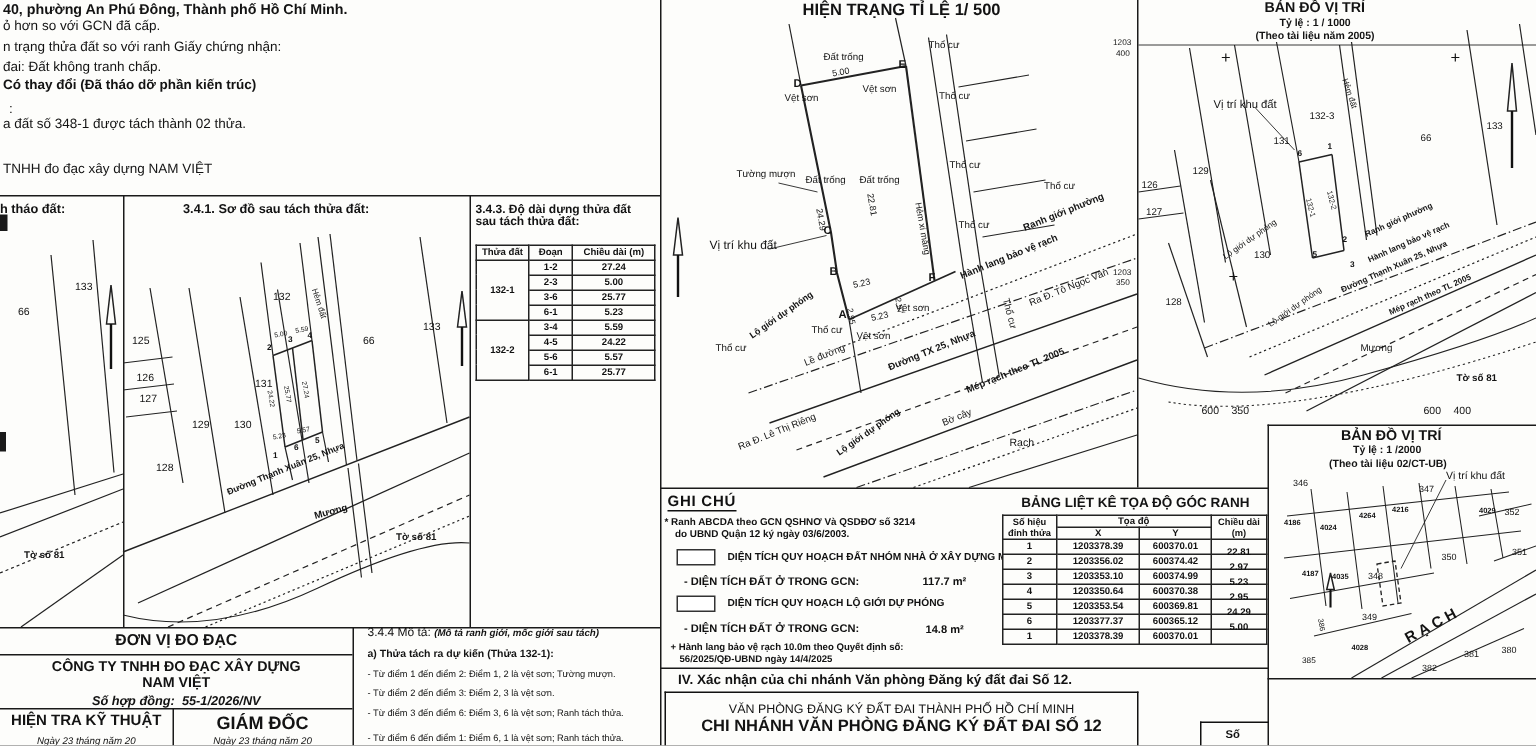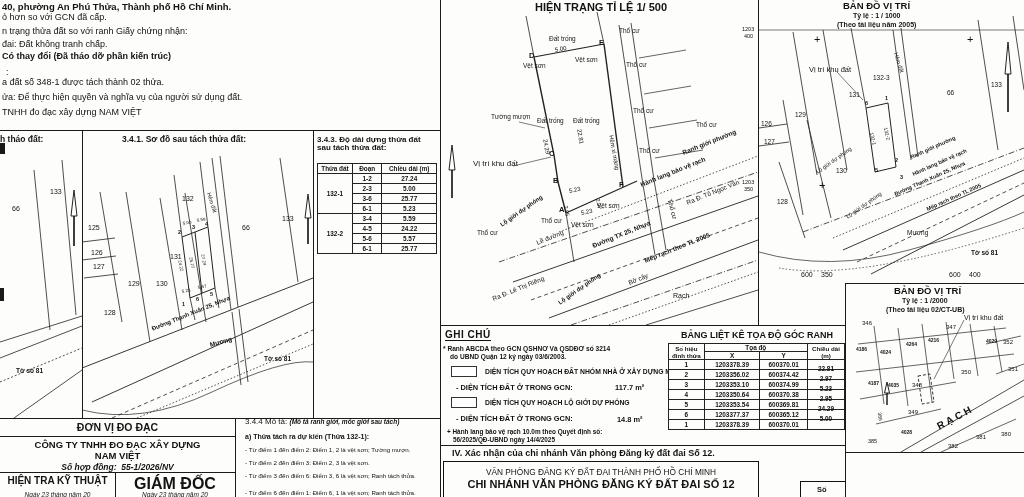--- a/index.html
+++ b/index.html
@@ -40,28 +40,27 @@
   <div class="bl" style="left:758px;top:0;width:1px;height:325px"></div>
   <div class="bl" style="left:440px;top:325px;width:406px;height:1px"></div>
   <div class="bl" style="left:845px;top:283px;width:1px;height:214px"></div>
   <div class="bl" style="left:845px;top:283px;width:179px;height:1px"></div>
   <div class="bl" style="left:440px;top:445px;width:406px;height:1px"></div>
   <div class="bl" style="left:845px;top:452px;width:179px;height:1px"></div>
   <div class="bl" style="left:0;top:143px;width:5px;height:11px"></div>
   <div class="bl" style="left:0;top:288px;width:4px;height:13px"></div>
 
   <div class="panel" style="left:0;top:2px;width:436px;height:126px">
-      <div class="ml b" style="left: 2px; top: 0px; font-size: 9.5px;">40, phường An Phú Thửa, Thành phố Hồ Chí Minh.</div>
+      <div class="ml b" style="left: 2px; top: 0px; font-size: 9.5px;">40, phường An Phú Đông, Thành phố Hồ Chí Minh.</div>
       <div class="ml" style="left: 2px; top: 11px; font-size: 9px;">ỏ hơn so với GCN đã cấp.</div>
       <div class="ml" style="left: 2px; top: 25px; font-size: 9px;">n trạng thửa đất so với ranh Giấy chứng nhận:</div>
       <div class="ml" style="left: 2px; top: 38px; font-size: 9px;">đai: Đất không tranh chấp.</div>
       <div class="ml b" style="left: 2px; top: 50px; font-size: 9px;">Có thay đổi (Đã tháo dỡ phần kiến trúc)</div>
       <div class="ml" style="left: 6px; top: 66px; font-size: 9px;">:</div>
       <div class="ml" style="left: 2px; top: 76px; font-size: 9px;">a đất số 348-1 được tách thành 02 thửa.</div>
-      <div class="ml" style="left: 2px; top: 91px; font-size: 9px;">ửa: Để thực hiện quyền và nghĩa vụ của người sử dụng đất.</div>
       <div class="ml" style="left: 2px; top: 106px; font-size: 9px;">TNHH đo đạc xây dựng NAM VIỆT</div>
     </div>
 
   <div class="panel" style="left:0;top:130px;width:82px;height:288px">
     <svg class="lines" width="82" height="288">
       <line x1="34" y1="40" x2="50" y2="200" stroke-width="0.8"></line>
       <line x1="62" y1="30" x2="76" y2="185" stroke-width="0.8"></line>
       <line x1="0" y1="228" x2="82" y2="196" stroke-width="0.8"></line>
       <line x1="0" y1="212" x2="82" y2="186" stroke-width="0.8"></line>
       <line x1="0" y1="252" x2="82" y2="218" stroke-width="0.8" stroke-dasharray="2,2"></line>
@@ -467,21 +466,21 @@
 
   <div class="panel" style="left:0;top:419px;width:235px;height:78px">
     <div class="ml b ctr" style="left:0;top:3px;width:235px;font-size:10.5px">ĐƠN VỊ ĐO ĐẠC</div>
     <div class="bl" style="left:0;top:17px;width:235px;height:1px"></div>
     <div class="ml b ctr" style="left:0;top:32px;width:235px;font-size:9.5px">NAM VIỆT</div>
     <div class="ml b ctr" style="left:0;top:21px;width:235px;font-size:9.5px">CÔNG TY TNHH ĐO ĐẠC XÂY DỰNG</div>
     <div class="ml b ctr" style="left:0;top:44px;width:235px;font-size:8.5px;font-style:italic"><span>Số hợp đồng:</span>&nbsp;&nbsp;<span>55-1/2026/NV</span></div>
     <div class="bl" style="left:0;top:53px;width:235px;height:1px"></div>
     <div class="bl" style="left:115px;top:53px;width:1px;height:25px"></div>
     <div class="ml b ctr" style="left:0;top:57px;width:115px;font-size:10px">HIỆN TRA KỸ THUẬT</div>
-    <div class="ml b ctr" style="left:115px;top:57px;width:120px;font-size:16px">GIÁM ĐỐC</div>
+    <div class="ml b ctr" style="left:115px;top:57px;width:120px;font-size:12px">GIÁM ĐỐC</div>
     <div class="ml ctr" style="left:0;top:73px;width:115px;font-size:6.5px;font-style:italic">Ngày 23 tháng  năm 20</div>
     <div class="ml ctr" style="left:115px;top:73px;width:120px;font-size:6.5px;font-style:italic">Ngày 23 tháng  năm 20</div>
   </div>
 
   <div class="panel" style="left:245px;top:414px;width:195px;height:83px;overflow:hidden">
     <div class="ml" style="left:0;top:4px;font-size:8px"><span class="b">3.4.4 Mô tả:</span> <span style="font-style:italic;font-weight:700;font-size:6.5px">(Mô tả ranh giới, mốc giới sau tách)</span></div>
     <div class="ml b" style="left:0;top:19px;font-size:7px">a) Thửa tách ra dự kiến (Thửa 132-1):</div>
     <div class="ml" style="left:0;top:33px;font-size:6.2px">- Từ điểm 1 đến điểm 2: Điểm 1, 2 là vệt sơn; Tường mượn.</div>
     <div class="ml" style="left:0;top:46px;font-size:6.2px">- Từ điểm 2 đến điểm 3: Điểm 2, 3 là vệt sơn.</div>
     <div class="ml" style="left:0;top:59px;font-size:6.2px">- Từ điểm 3 đến điểm 6: Điểm 3, 6 là vệt sơn; Ranh tách thửa.</div>

